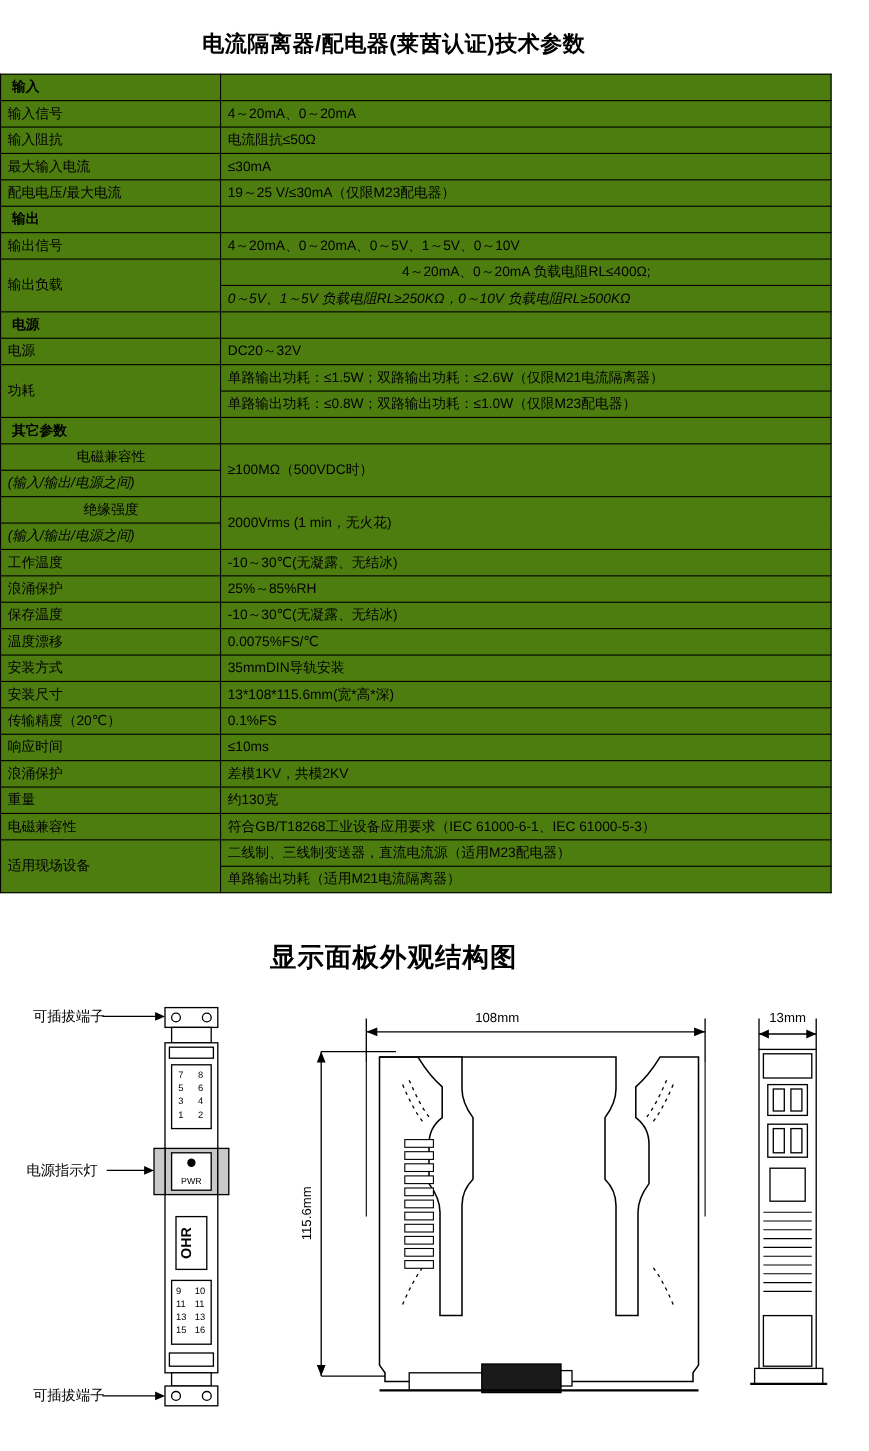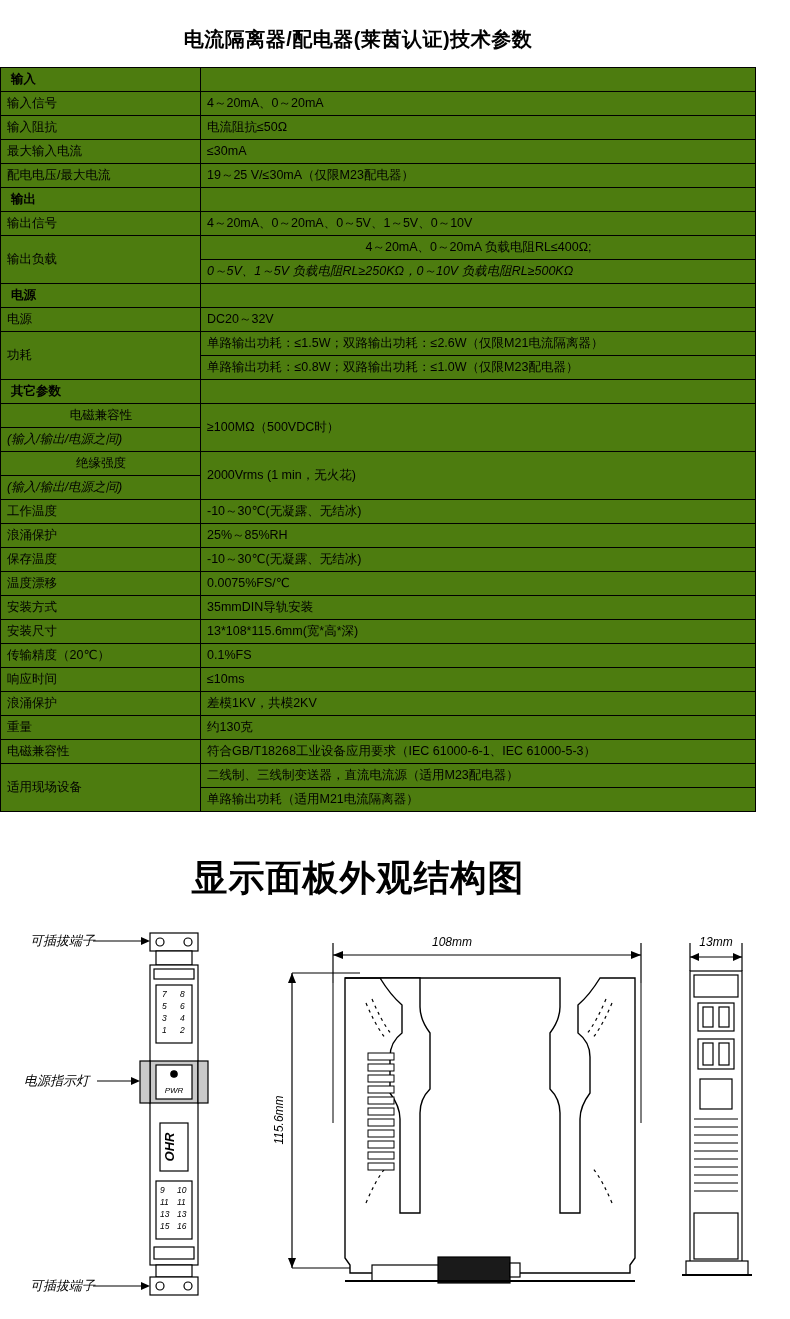--- a/index.html
+++ b/index.html
@@ -57,33 +57,32 @@
     padding-left: 10px;
   }
   td.val {
     padding-left: 8px;
   }
   td.noborder-top { border-top: none; font-style: italic; }
   td.noborder-bottom { border-bottom: none; text-align: center; }
   
   .section-title {
     text-align: center;
-    font-size: 36px;
+    font-size: 24px;
     font-weight: bold;
     margin-top: 42px;
     margin-bottom: 10px;
     letter-spacing: 1px;
   }
   
   .diagram {
     position: relative;
     width: 790px;
     height: 420px;
     margin-top: 4px;
-    font-style: italic;
   }
   .diagram svg { display: block; }
 </style>
 </head>
 <body>
 
 <div class="page">
 
   <div class="main-title">电流隔离器/配电器(莱茵认证)技术参数</div>
 

